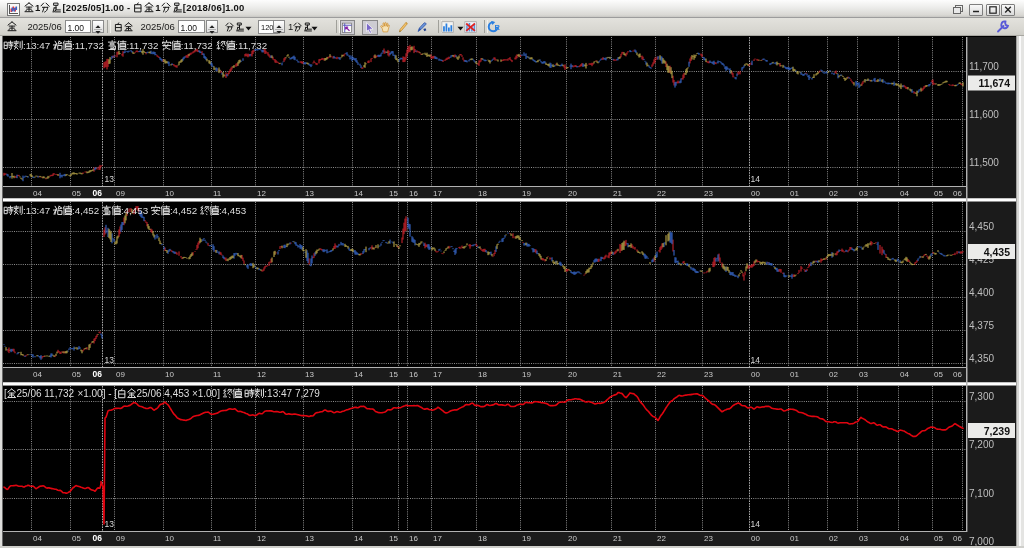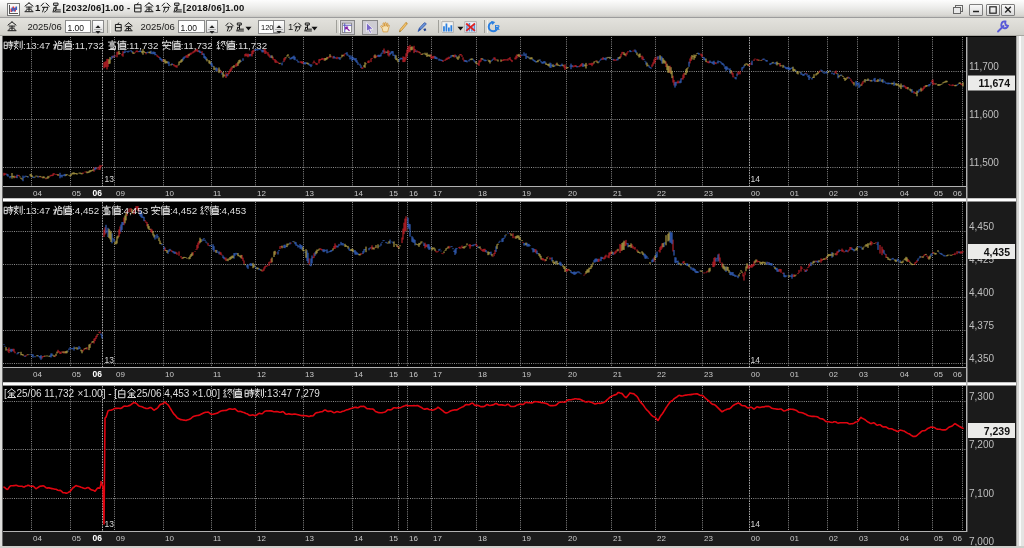--- a/index.html
+++ b/index.html
@@ -252,21 +252,21 @@
           <g transform="translate(0.0,0.5) scale(1.000)" stroke="#1a1a1a" stroke-width="1.00" fill="none" stroke-linecap="round">
             <path d="M5 0.4 L1 3.6 M5 0.4 L9 3.6 M2.2 4.6 H7.8 M2.8 6.6 H7.2 M5 4.6 V8.6 M1 9.2 H9 M2.6 7.4 L1.8 8.4 M7.4 7.4 L8.2 8.4"></path>
           </g>
         </svg><span>1</span><svg width="22" height="11" viewBox="0 0 22 11" style="vertical-align:-2px">
           <g transform="translate(0.0,0.5) scale(1.000)" stroke="#1a1a1a" stroke-width="1.00" fill="none" stroke-linecap="round">
             <path d="M3.6 0.6 L1 3.4 M6 0.6 L9.2 3.8 M2.4 4.8 H8 M7.6 4.8 C7.6 7.2 6.6 8.8 4.6 9.6 M4.2 4.8 L2.6 9.4"></path>
           </g>
           <g transform="translate(11.0,0.5) scale(1.000)" stroke="#1a1a1a" stroke-width="1.00" fill="none" stroke-linecap="round">
             <path d="M3 0.6 H7 V2.8 H3 Z M5 2.8 V5.4 M3 5.4 H5 M3.2 5.4 L2 9.4 M5 5.4 L5 7.6 L2.6 9.4 M5 7.4 H9.4 M3.8 9.4 H9.4"></path>
           </g>
-        </svg><span>[2032/06]1.00 - </span><svg width="22" height="11" viewBox="0 0 22 11" style="vertical-align:-2px">
+        </svg><span>[2025/05]1.00 - </span><svg width="22" height="11" viewBox="0 0 22 11" style="vertical-align:-2px">
           <g transform="translate(0.0,0.5) scale(1.000)" stroke="#1a1a1a" stroke-width="1.00" fill="none" stroke-linecap="round">
             <path d="M5.2 0.4 L4 2.2 M2 2.2 H8 V9.4 H2 Z M2 5.6 H8"></path>
           </g>
           <g transform="translate(11.0,0.5) scale(1.000)" stroke="#1a1a1a" stroke-width="1.00" fill="none" stroke-linecap="round">
             <path d="M5 0.4 L1 3.6 M5 0.4 L9 3.6 M2.2 4.6 H7.8 M2.8 6.6 H7.2 M5 4.6 V8.6 M1 9.2 H9 M2.6 7.4 L1.8 8.4 M7.4 7.4 L8.2 8.4"></path>
           </g>
         </svg><span>1</span><svg width="22" height="11" viewBox="0 0 22 11" style="vertical-align:-2px">
           <g transform="translate(0.0,0.5) scale(1.000)" stroke="#1a1a1a" stroke-width="1.00" fill="none" stroke-linecap="round">
             <path d="M3.6 0.6 L1 3.4 M6 0.6 L9.2 3.8 M2.4 4.8 H8 M7.6 4.8 C7.6 7.2 6.6 8.8 4.6 9.6 M4.2 4.8 L2.6 9.4"></path>
           </g>

